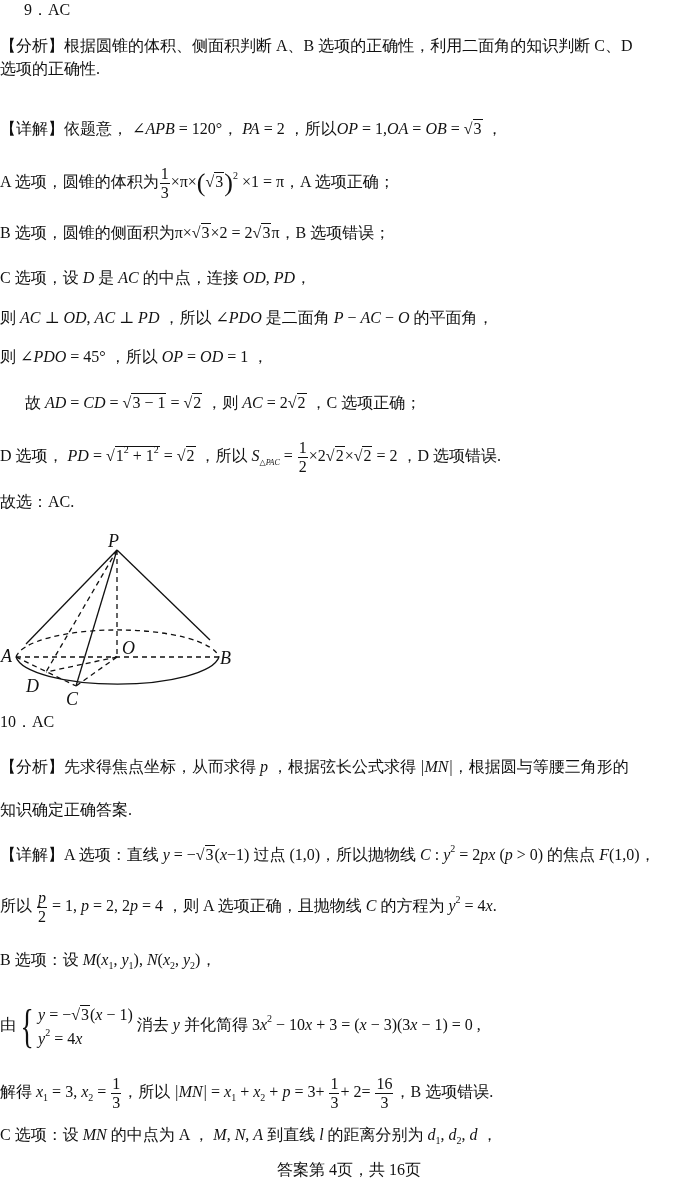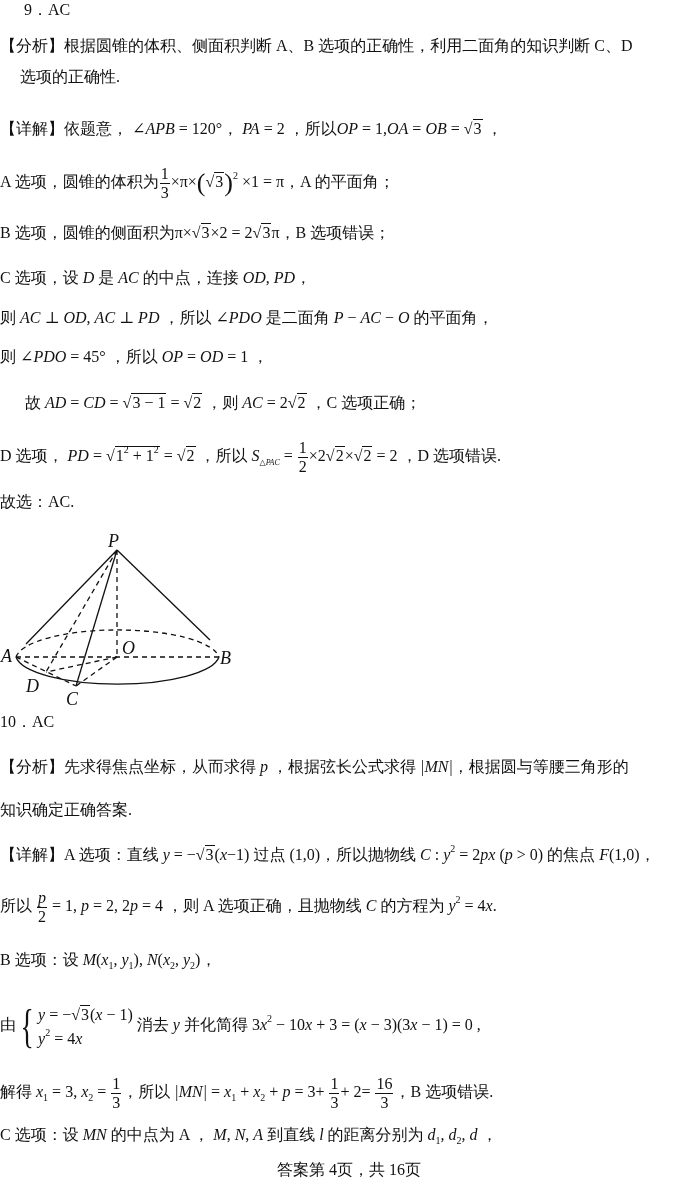--- a/index.html
+++ b/index.html
@@ -20,30 +20,30 @@
   .brace-sys .rows { display:inline-block; vertical-align:middle; line-height:24px; }
   .footer { position:absolute; top:1160px; left:0; width:698px; text-align:center; font-size:16px; }
   .figure { position:absolute; left:0; top:520px; width:300px; height:190px; }
 </style>
 </head>
 <body>
 
 <div class="line" style="top:0px;padding-left:24px;">9．AC</div>
 
 <div class="line" style="top:36px;">【分析】根据圆锥的体积、侧面积判断 A、B 选项的正确性，利用二面角的知识判断 C、D</div>
-<div class="line" style="top:67px;margin-left:20px;">选项的正确性.</div>
+<div class="line" style="top:59px;">选项的正确性.</div>
 
 <div class="line" style="top:119px;">
   <span>【详解】依题意，</span>
   <span class="m">∠APB</span> = 120°，
   <span class="m">PA</span> = 2 ，所以<span class="m">OP</span> = 1,<span class="m">OA</span> = <span class="m">OB</span> = √<span class="sqrt">3</span> ，
 </div>
 
 <div class="line" style="top:162px;line-height:40px;">
-  <span>A 选项，圆锥的体积为</span><span class="frac"><span class="num">1</span><span>3</span></span>×π×<span class="br-big">(</span>√<span class="sqrt">3</span><span class="br-big">)</span><sup>2</sup> ×1 = π<span>，A 的平面角；</span>
+  <span>A 选项，圆锥的体积为</span><span class="frac"><span class="num">1</span><span>3</span></span>×π×<span class="br-big">(</span>√<span class="sqrt">3</span><span class="br-big">)</span><sup>2</sup> ×1 = π<span>，A 选项正确；</span>
 </div>
 
 <div class="line" style="top:223px;text-align:right;">
   <span>B 选项，圆锥的侧面积为</span>π×√<span class="sqrt">3</span>×2 = 2√<span class="sqrt">3</span>π<span>，B 选项错误；</span>
 </div>
 
 <div class="line" style="top:268px;">
   C 选项，设 <span class="m">D</span> 是 <span class="m">AC</span> 的中点，连接 <span class="m">OD</span>, <span class="m">PD</span>，
 </div>
 <div class="line" style="top:308px;">

